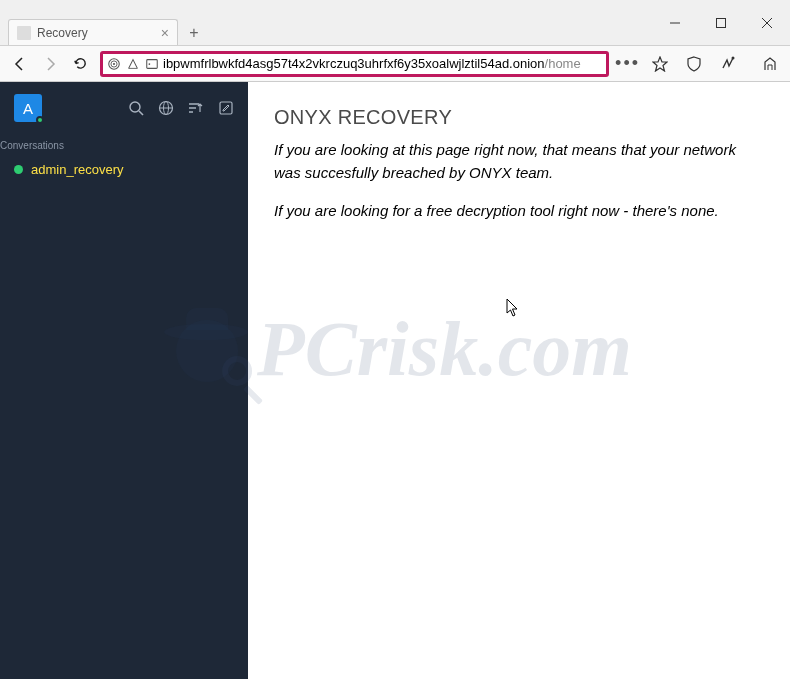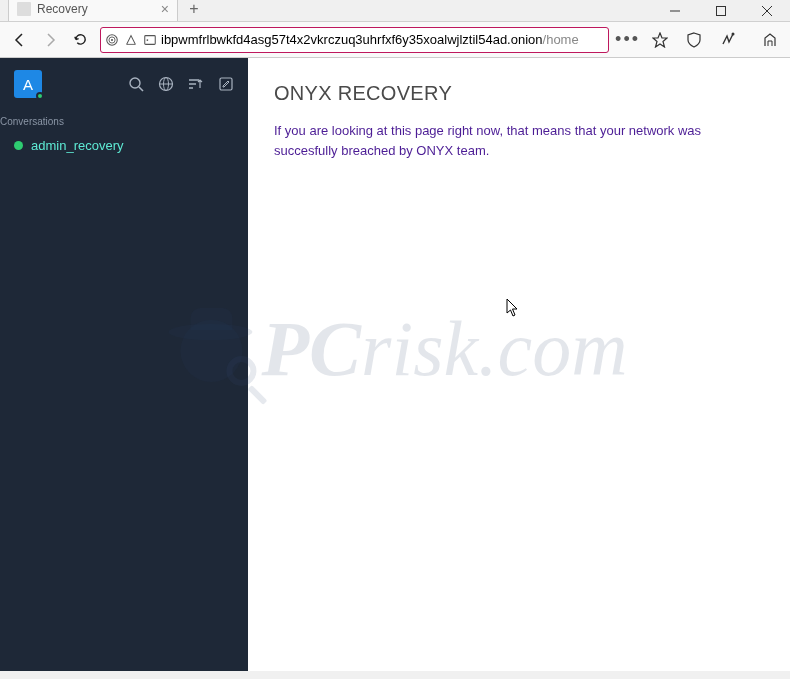--- a/index.html
+++ b/index.html
@@ -5,21 +5,21 @@
     * { margin: 0; padding: 0; box-sizing: border-box; }
     body {
       width: 790px;
       height: 679px;
       font-family: -apple-system, BlinkMacSystemFont, "Segoe UI", Arial, sans-serif;
       background: #f0f0f0;
       overflow: hidden;
       position: relative;
     }
     .titlebar {
-      height: 22px;
+      height: 46px;
       background: #f0f0f0;
       display: flex;
       align-items: center;
       border-bottom: 1px solid #d0d0d0;
     }
     .tabs {
       display: flex;
       align-items: flex-end;
       height: 100%;
       padding-left: 8px;
@@ -94,21 +94,21 @@
       justify-content: center;
       cursor: pointer;
       color: #222;
       border-radius: 3px;
     }
     .nav-btn.disabled { color: #aaa; }
     .urlbar {
       flex: 1;
       height: 26px;
       background: #fff;
-      border: 1px solid #be185d;
+      border: 3px solid #be185d;
       border-radius: 3px;
       display: flex;
       align-items: center;
       padding: 0 4px;
       gap: 4px;
       margin: 0 4px;
     }
     .urlbar-icons {
       display: flex;
       align-items: center;
@@ -201,45 +201,46 @@
       padding: 6px 0 6px;
       font-weight: 500;
     }
     .conv-item {
       display: flex;
       align-items: center;
       padding: 5px 14px;
       gap: 8px;
       cursor: pointer;
       font-size: 13px;
-      color: #5eead4;
+      color: #fde047;
     }
     .status-dot {
       width: 9px;
       height: 9px;
       border-radius: 50%;
       background: #2ecc71;
     }
     .main {
       flex: 1;
       padding: 24px 26px;
       overflow: auto;
     }
     .main h1 {
       font-size: 20px;
       font-weight: 400;
       color: #4a4a4a;
       letter-spacing: 0.3px;
-      margin-bottom: 16px;
+      margin-bottom: 10px;
     }
     .main p {
-      font-size: 13px;
-      color: #4c1d95;
+      font-size: 15px;
+      color: #000000;
       line-height: 1.5;
       margin-bottom: 16px;
+      font-style: italic;
     }
     .cursor {
       position: absolute;
       left: 506px;
       top: 298px;
       pointer-events: none;
     }
     .watermark {
       position: absolute;
       left: 50%;
@@ -301,21 +302,21 @@
     .spy-handle {
       width: 6px;
       height: 22px;
       background: rgba(60, 80, 120, 0.14);
       position: absolute;
       top: 82px;
       left: 92px;
       transform: rotate(-45deg);
       border-radius: 2px;
     }
-    .wm-text .thin { font-weight: 400; }
+    .wm-text .thin { font-weight: 700; }
     .dots { font-size: 18px; letter-spacing: 2px; color: #555; }
   </style>
 </head>
 <body>
 
 <div class="titlebar">
   <div class="tabs">
     <div class="tab">
       <div class="tab-favicon"></div>
       <span>Recovery</span>
@@ -447,20 +448,21 @@
     </div>
     <div class="section-label">Conversations</div>
     <div class="conv-item">
       <span class="status-dot"></span>
       <span>admin_recovery</span>
     </div>
   </div>
   <div class="main">
     <h1>ONYX RECOVERY</h1>
     <p>If you are looking at this page right now, that means that your network was succesfully breached by ONYX team.</p>
+    <p>If you are looking for a free decryption tool right now - there's none.</p>
   </div>
 </div>
 
 <div class="watermark">
   <div class="wm-icon">
     <div class="spy-crown"></div>
     <div class="spy-hat"></div>
     <div class="spy-head"></div>
     <div class="spy-glass"></div>
     <div class="spy-handle"></div>

